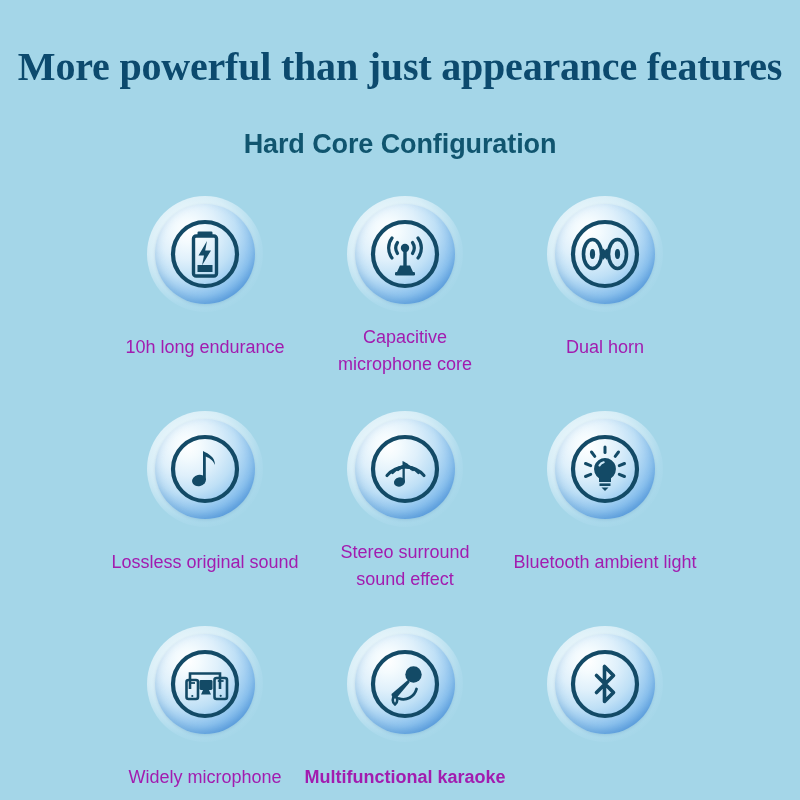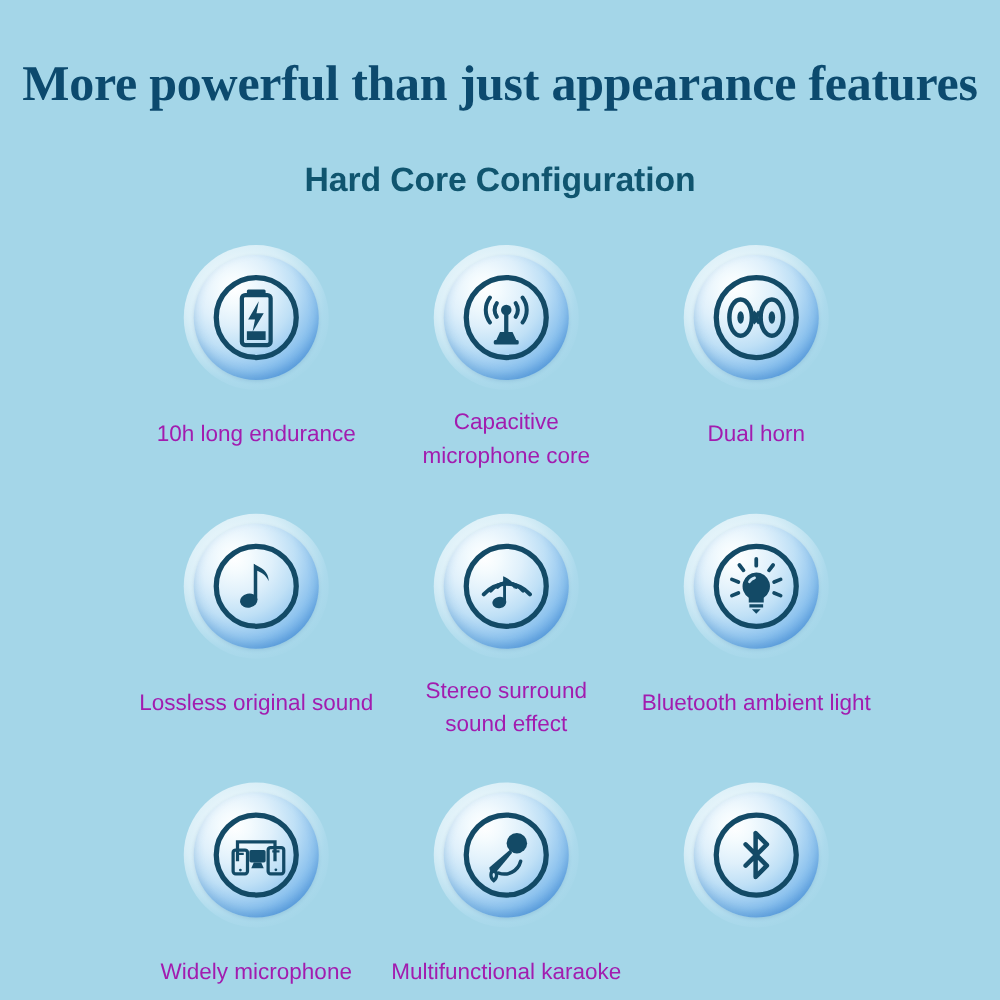--- a/index.html
+++ b/index.html
@@ -138,21 +138,21 @@
     top: 128px;
     text-align: center;
     font-family: "Liberation Sans", sans-serif;
     font-size: 18px;
     font-weight: 400;
     color: #a21caf;
     line-height: 27px;
     white-space: pre-line;
   }
   .label.one-line { top: 138px; }
-  .label.wide     { width: 240px; left: -20px; }
+  .label.wide     { width: 240px; left: -20px; font-weight: bold; }
 </style>
 </head>
 <body>
 
 <div class="page">
 
   <div class="heading-block" id="title-main">
     <h1 class="title-main">More powerful than just appearance features</h1>
   </div>
 

